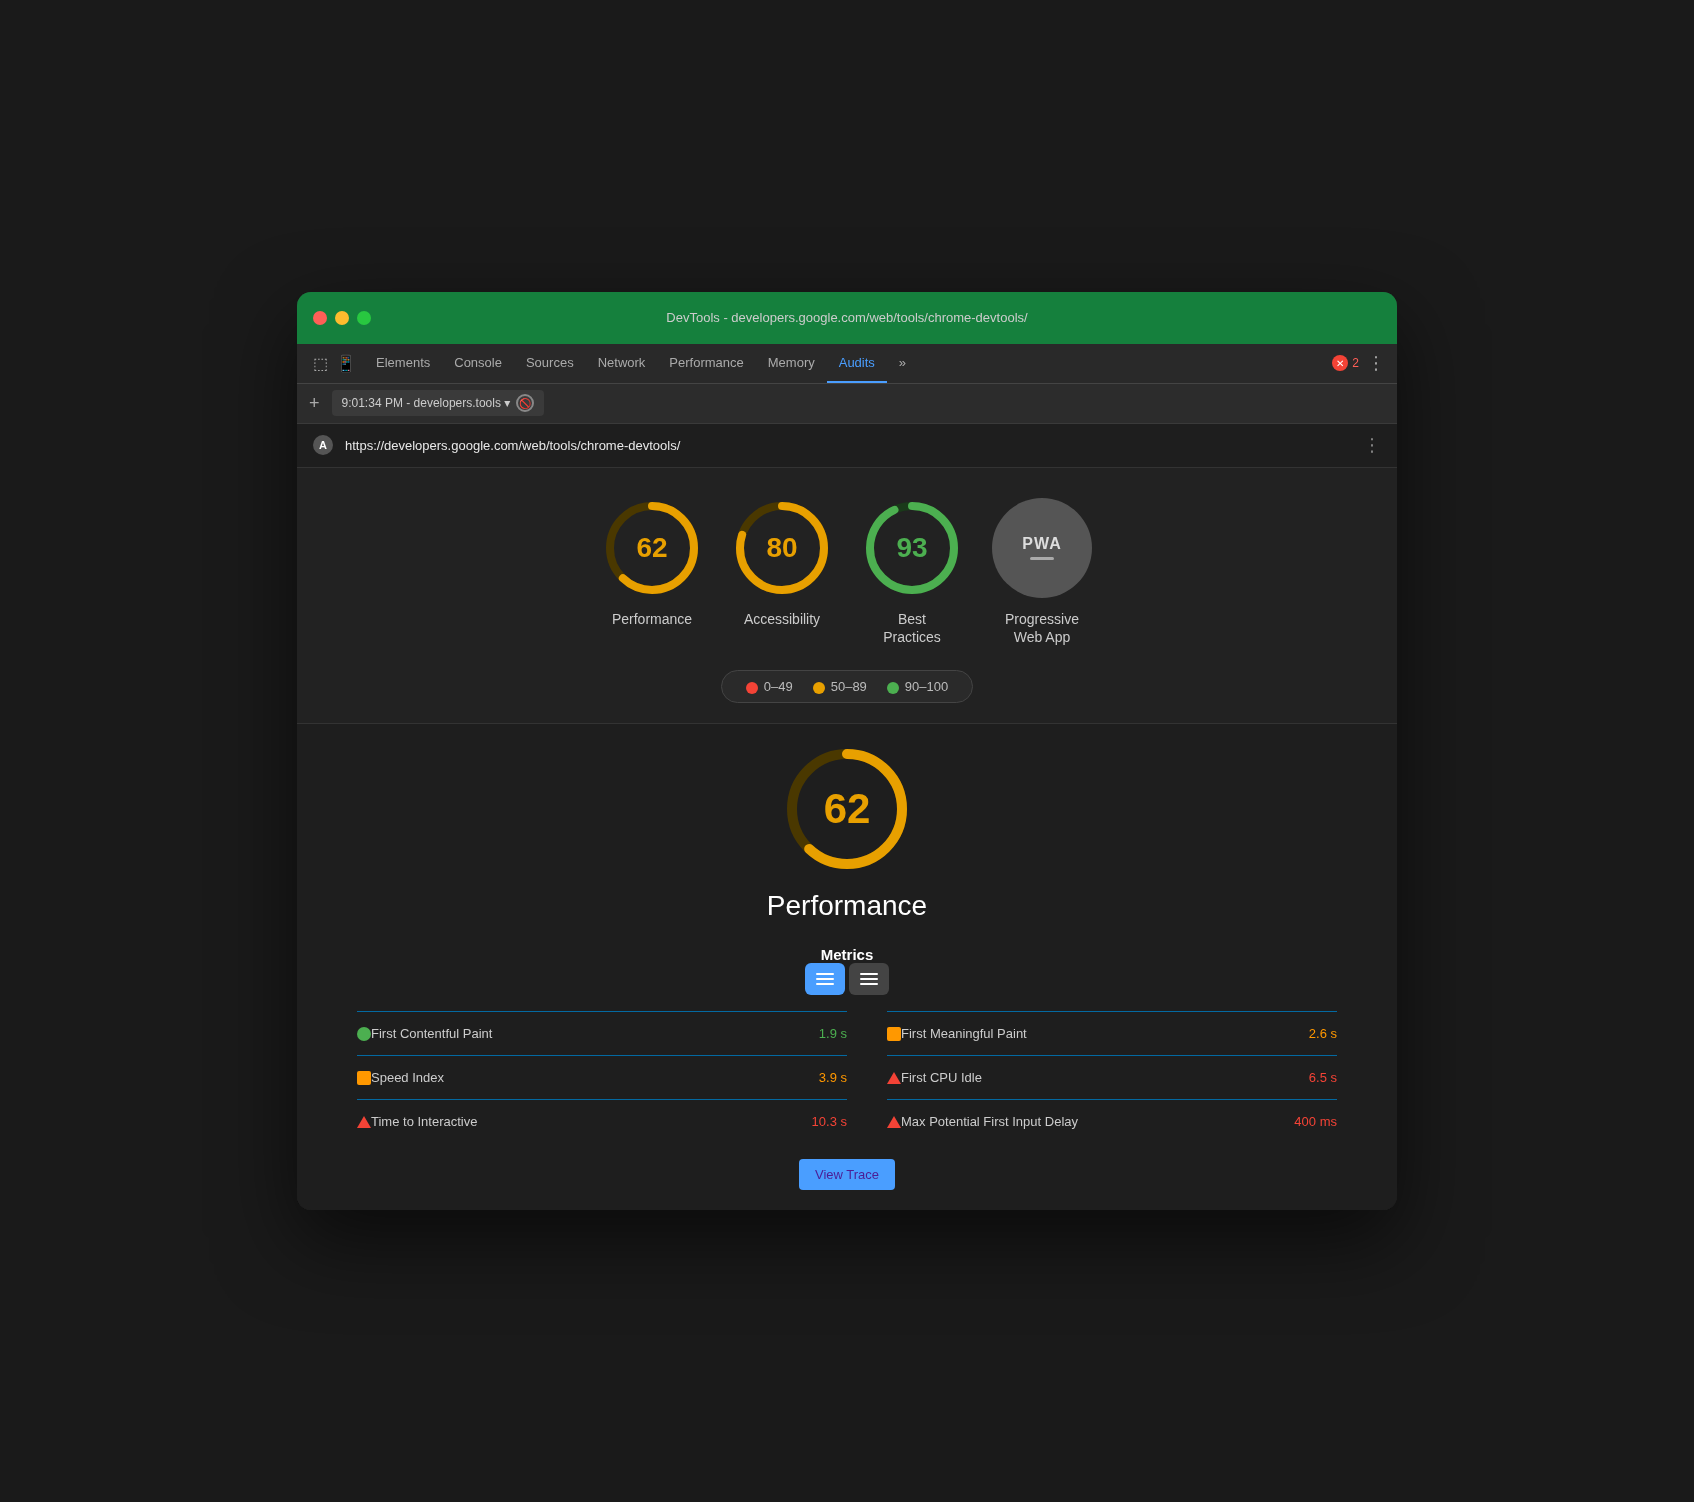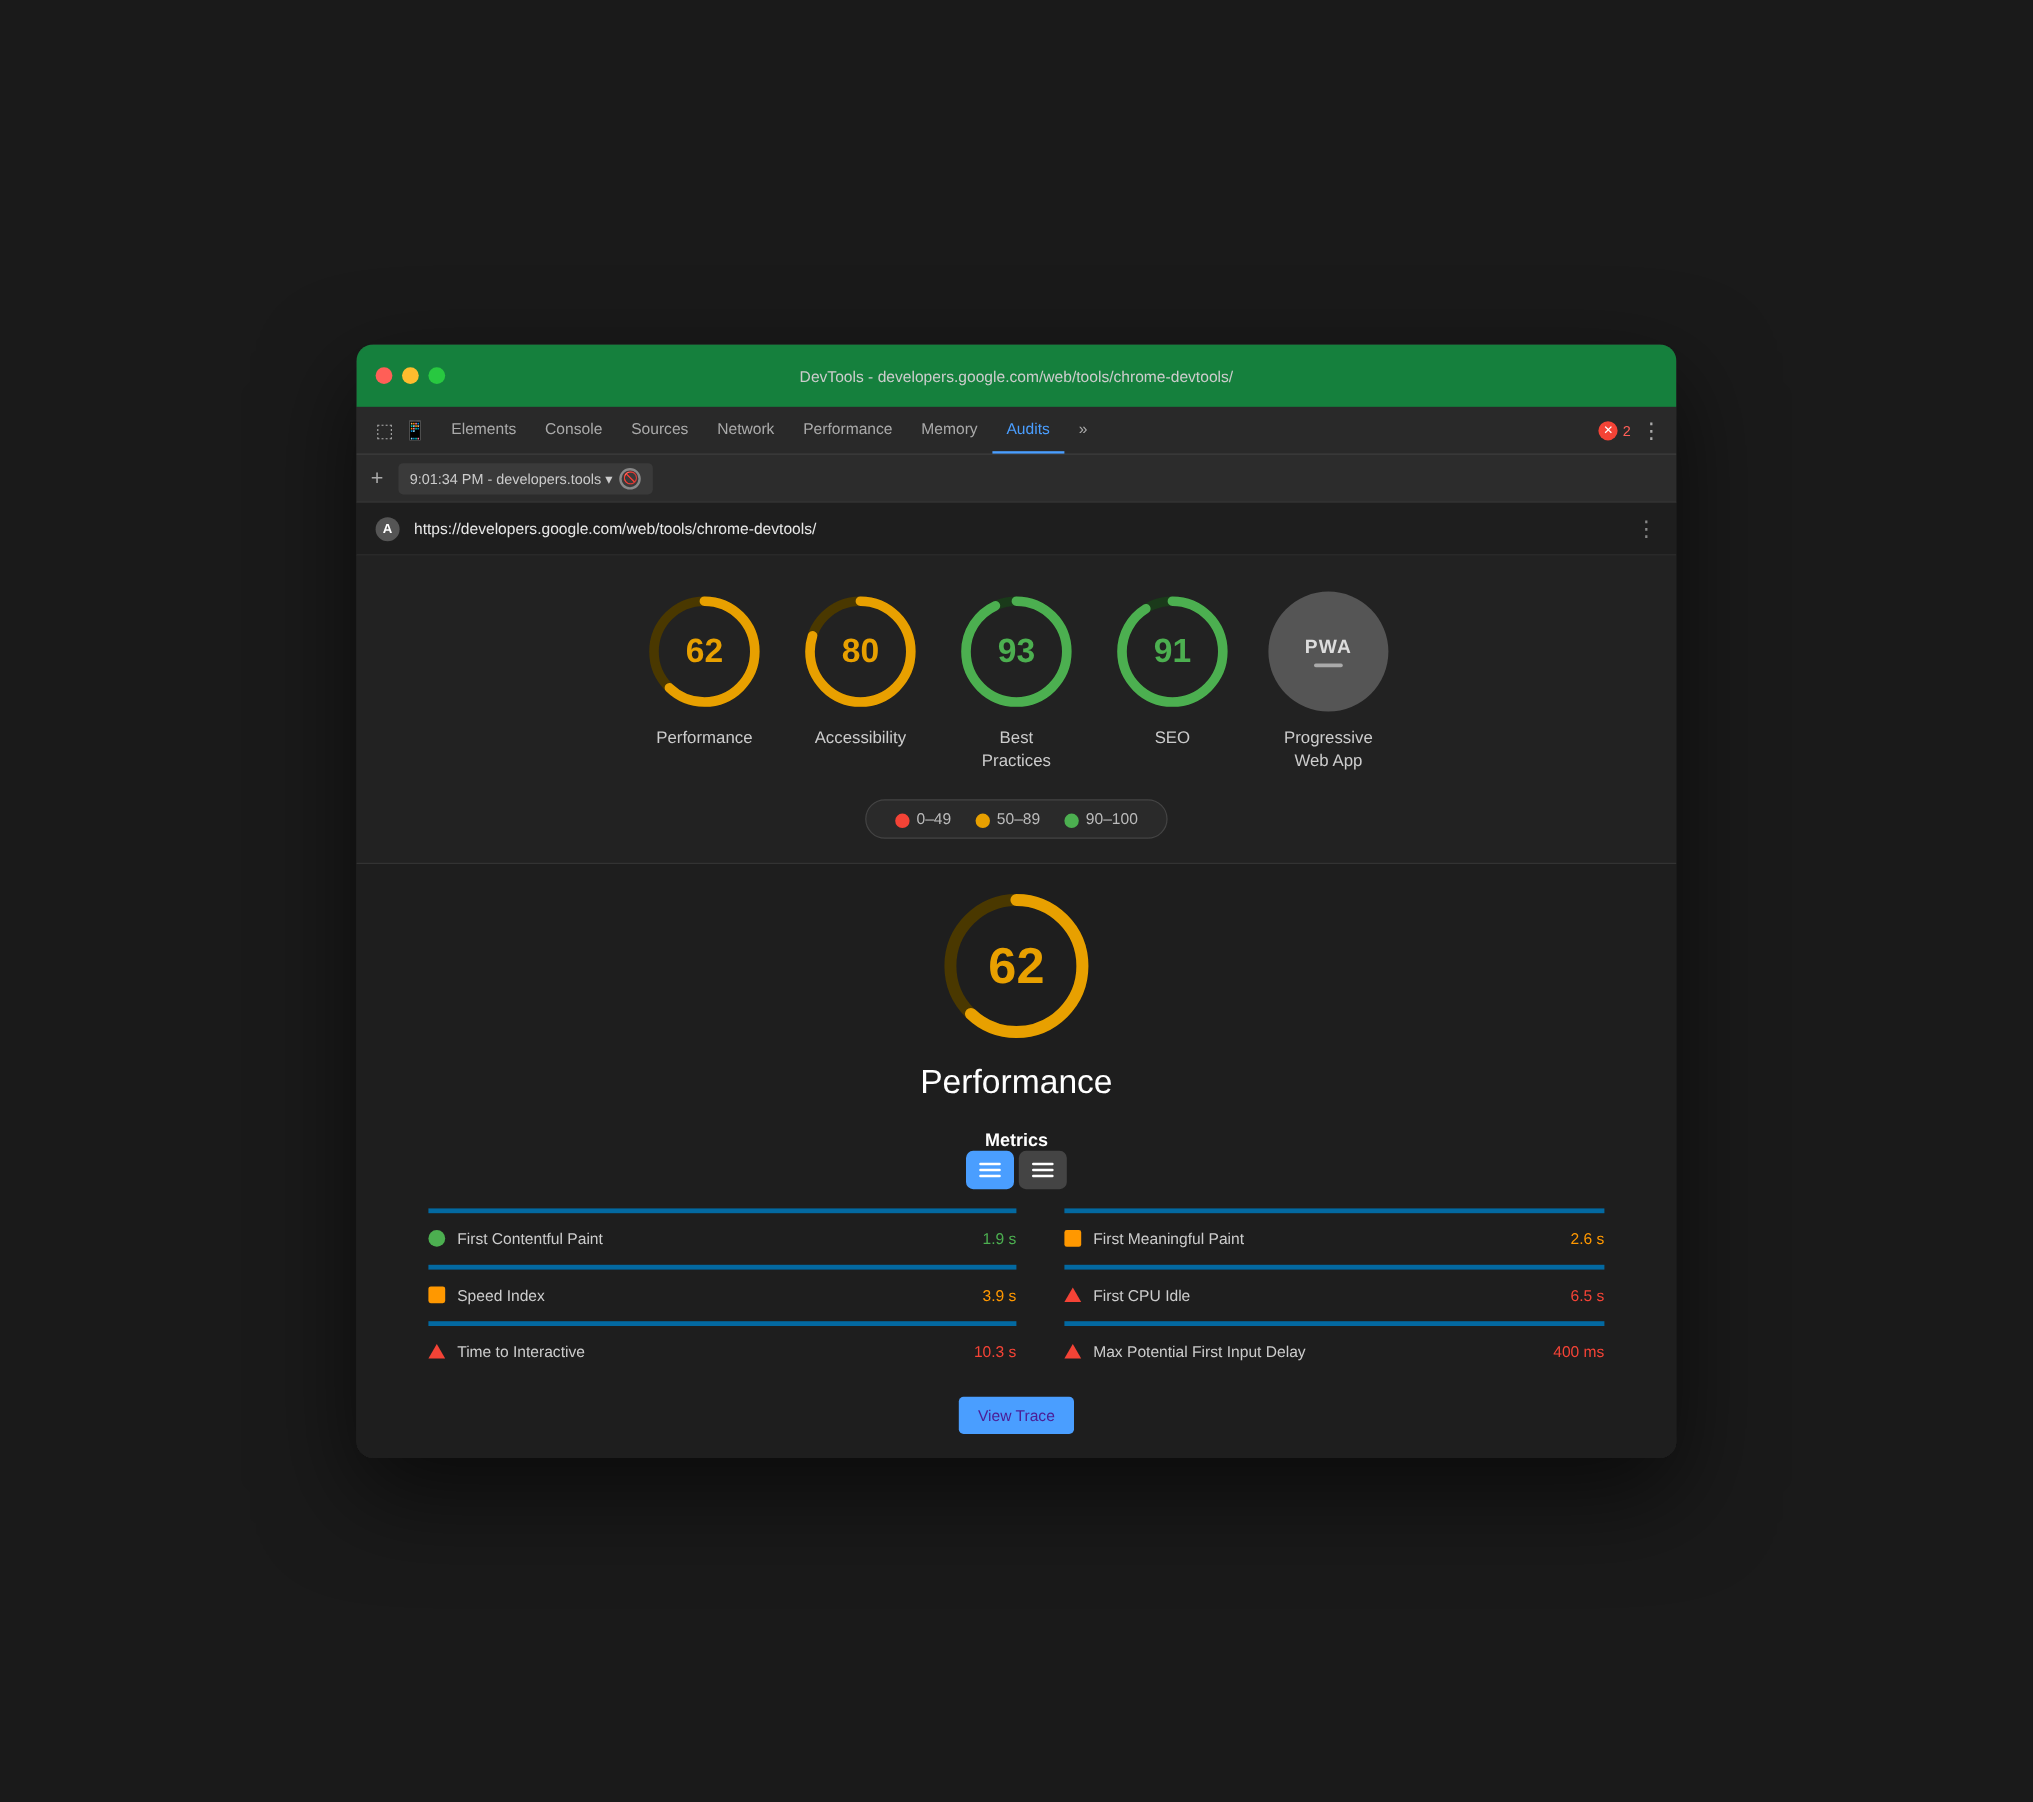--- a/index.html
+++ b/index.html
@@ -344,22 +344,22 @@
     .metrics-grid {
       display: grid;
       grid-template-columns: 1fr 1fr;
       gap: 0;
     }
 
     .metric-row {
       display: flex;
       align-items: center;
       padding: 14px 0;
-      border-top: 4px solid #0369a1;
-      gap: 10px;
+      border-top: 1px solid #0369a1;
+      gap: 0;
       justify-content: space-between;
     }
 
     .green-circle { background: #4caf50; border-radius: 50%; width: 14px; height: 14px; }
     .orange-square { background: #ff9800; width: 14px; height: 14px; border-radius: 2px; }
     .red-triangle {
       width: 0; height: 0;
       border-left: 7px solid transparent;
       border-right: 7px solid transparent;
       border-bottom: 12px solid #f44336;
@@ -494,30 +494,20 @@
           <div class="score-circle-container">
             <svg width="100" height="100" viewBox="0 0 100 100">
               <circle cx="50" cy="50" r="42" fill="none" stroke="#1a3a1a" stroke-width="8"></circle>
               <circle cx="50" cy="50" r="42" fill="none" stroke="#4caf50" stroke-width="8" stroke-dasharray="263.9" stroke-dashoffset="18.5" stroke-linecap="round"></circle>
             </svg>
             <span class="score-number" style="color:#4caf50;">93</span>
           </div>
           <span class="score-label">Best<br>Practices</span>
         </div>
 
-        <div class="score-item">
-          <div class="score-circle-container">
-            <svg width="100" height="100" viewBox="0 0 100 100">
-              <circle cx="50" cy="50" r="42" fill="none" stroke="#1a3a1a" stroke-width="8"></circle>
-              <circle cx="50" cy="50" r="42" fill="none" stroke="#4caf50" stroke-width="8" stroke-dasharray="263.9" stroke-dashoffset="23.7" stroke-linecap="round"></circle>
-            </svg>
-            <span class="score-number" style="color:#4caf50;">91</span>
-          </div>
-          <span class="score-label">SEO</span>
-        </div>
 
         <div class="score-item">
           <div class="pwa-circle">
             <span class="pwa-text">PWA</span>
             <div class="pwa-dash"></div>
           </div>
           <span class="score-label">Progressive<br>Web App</span>
         </div>
 
       </div>

